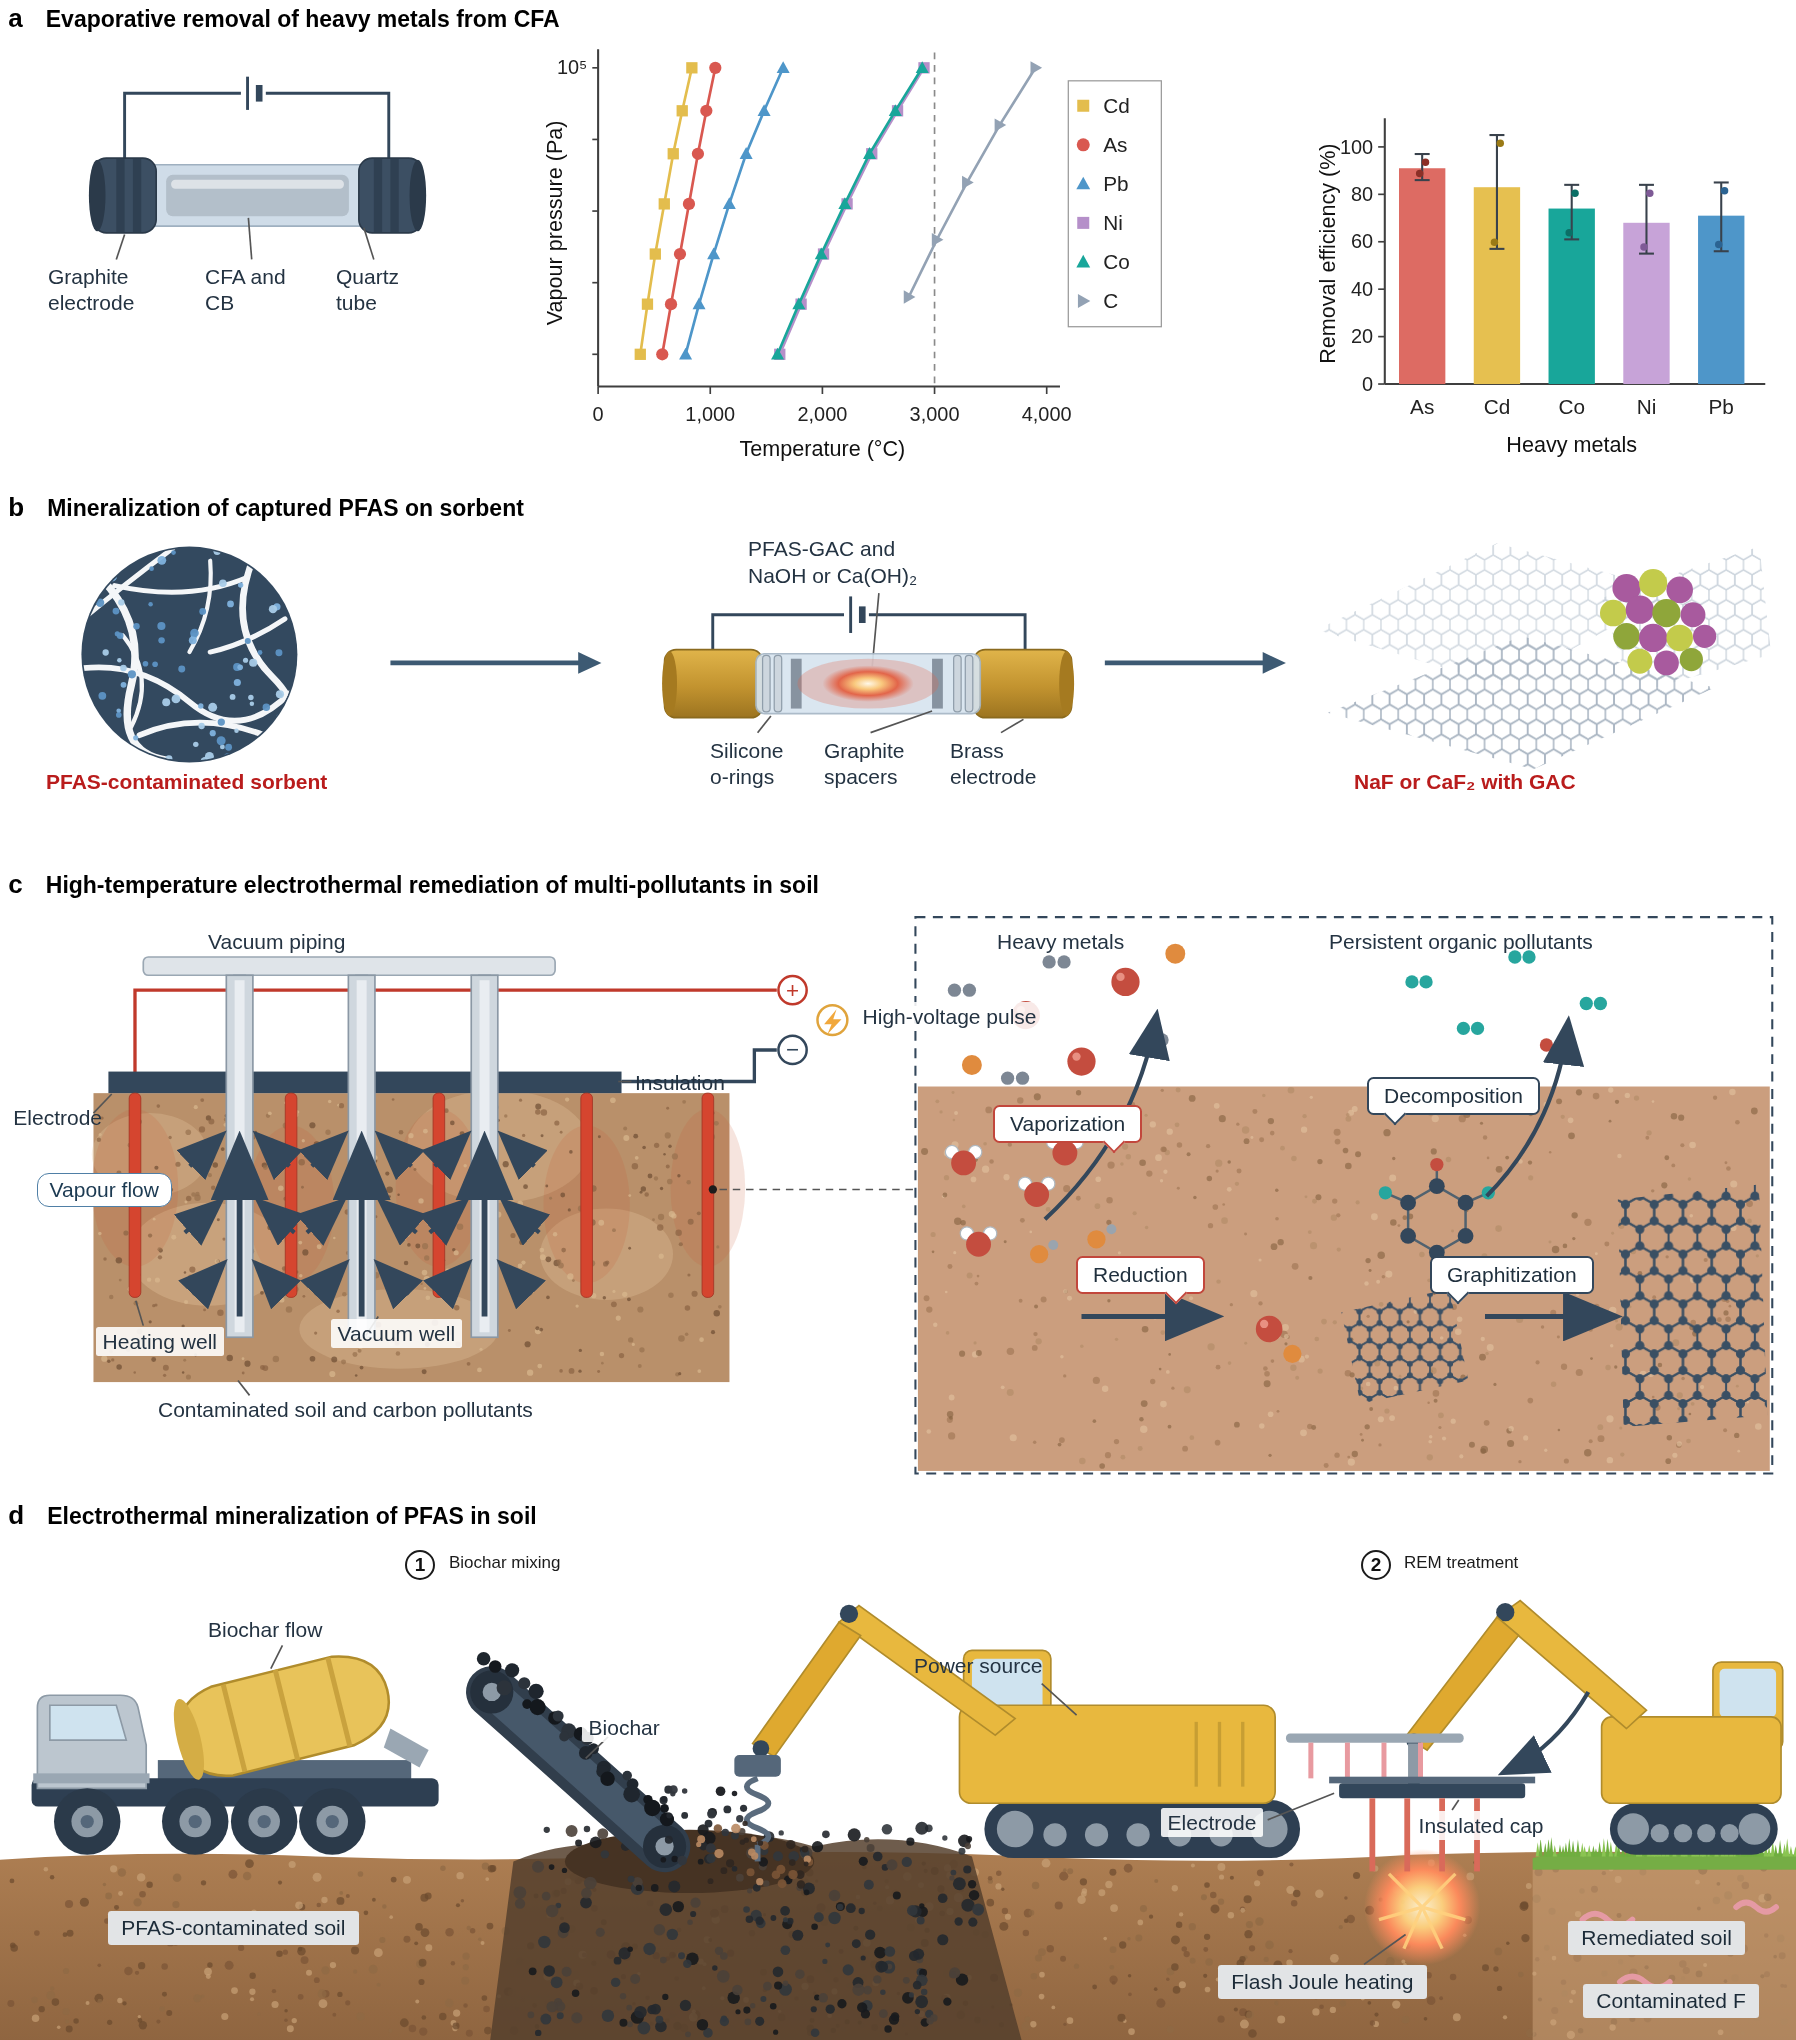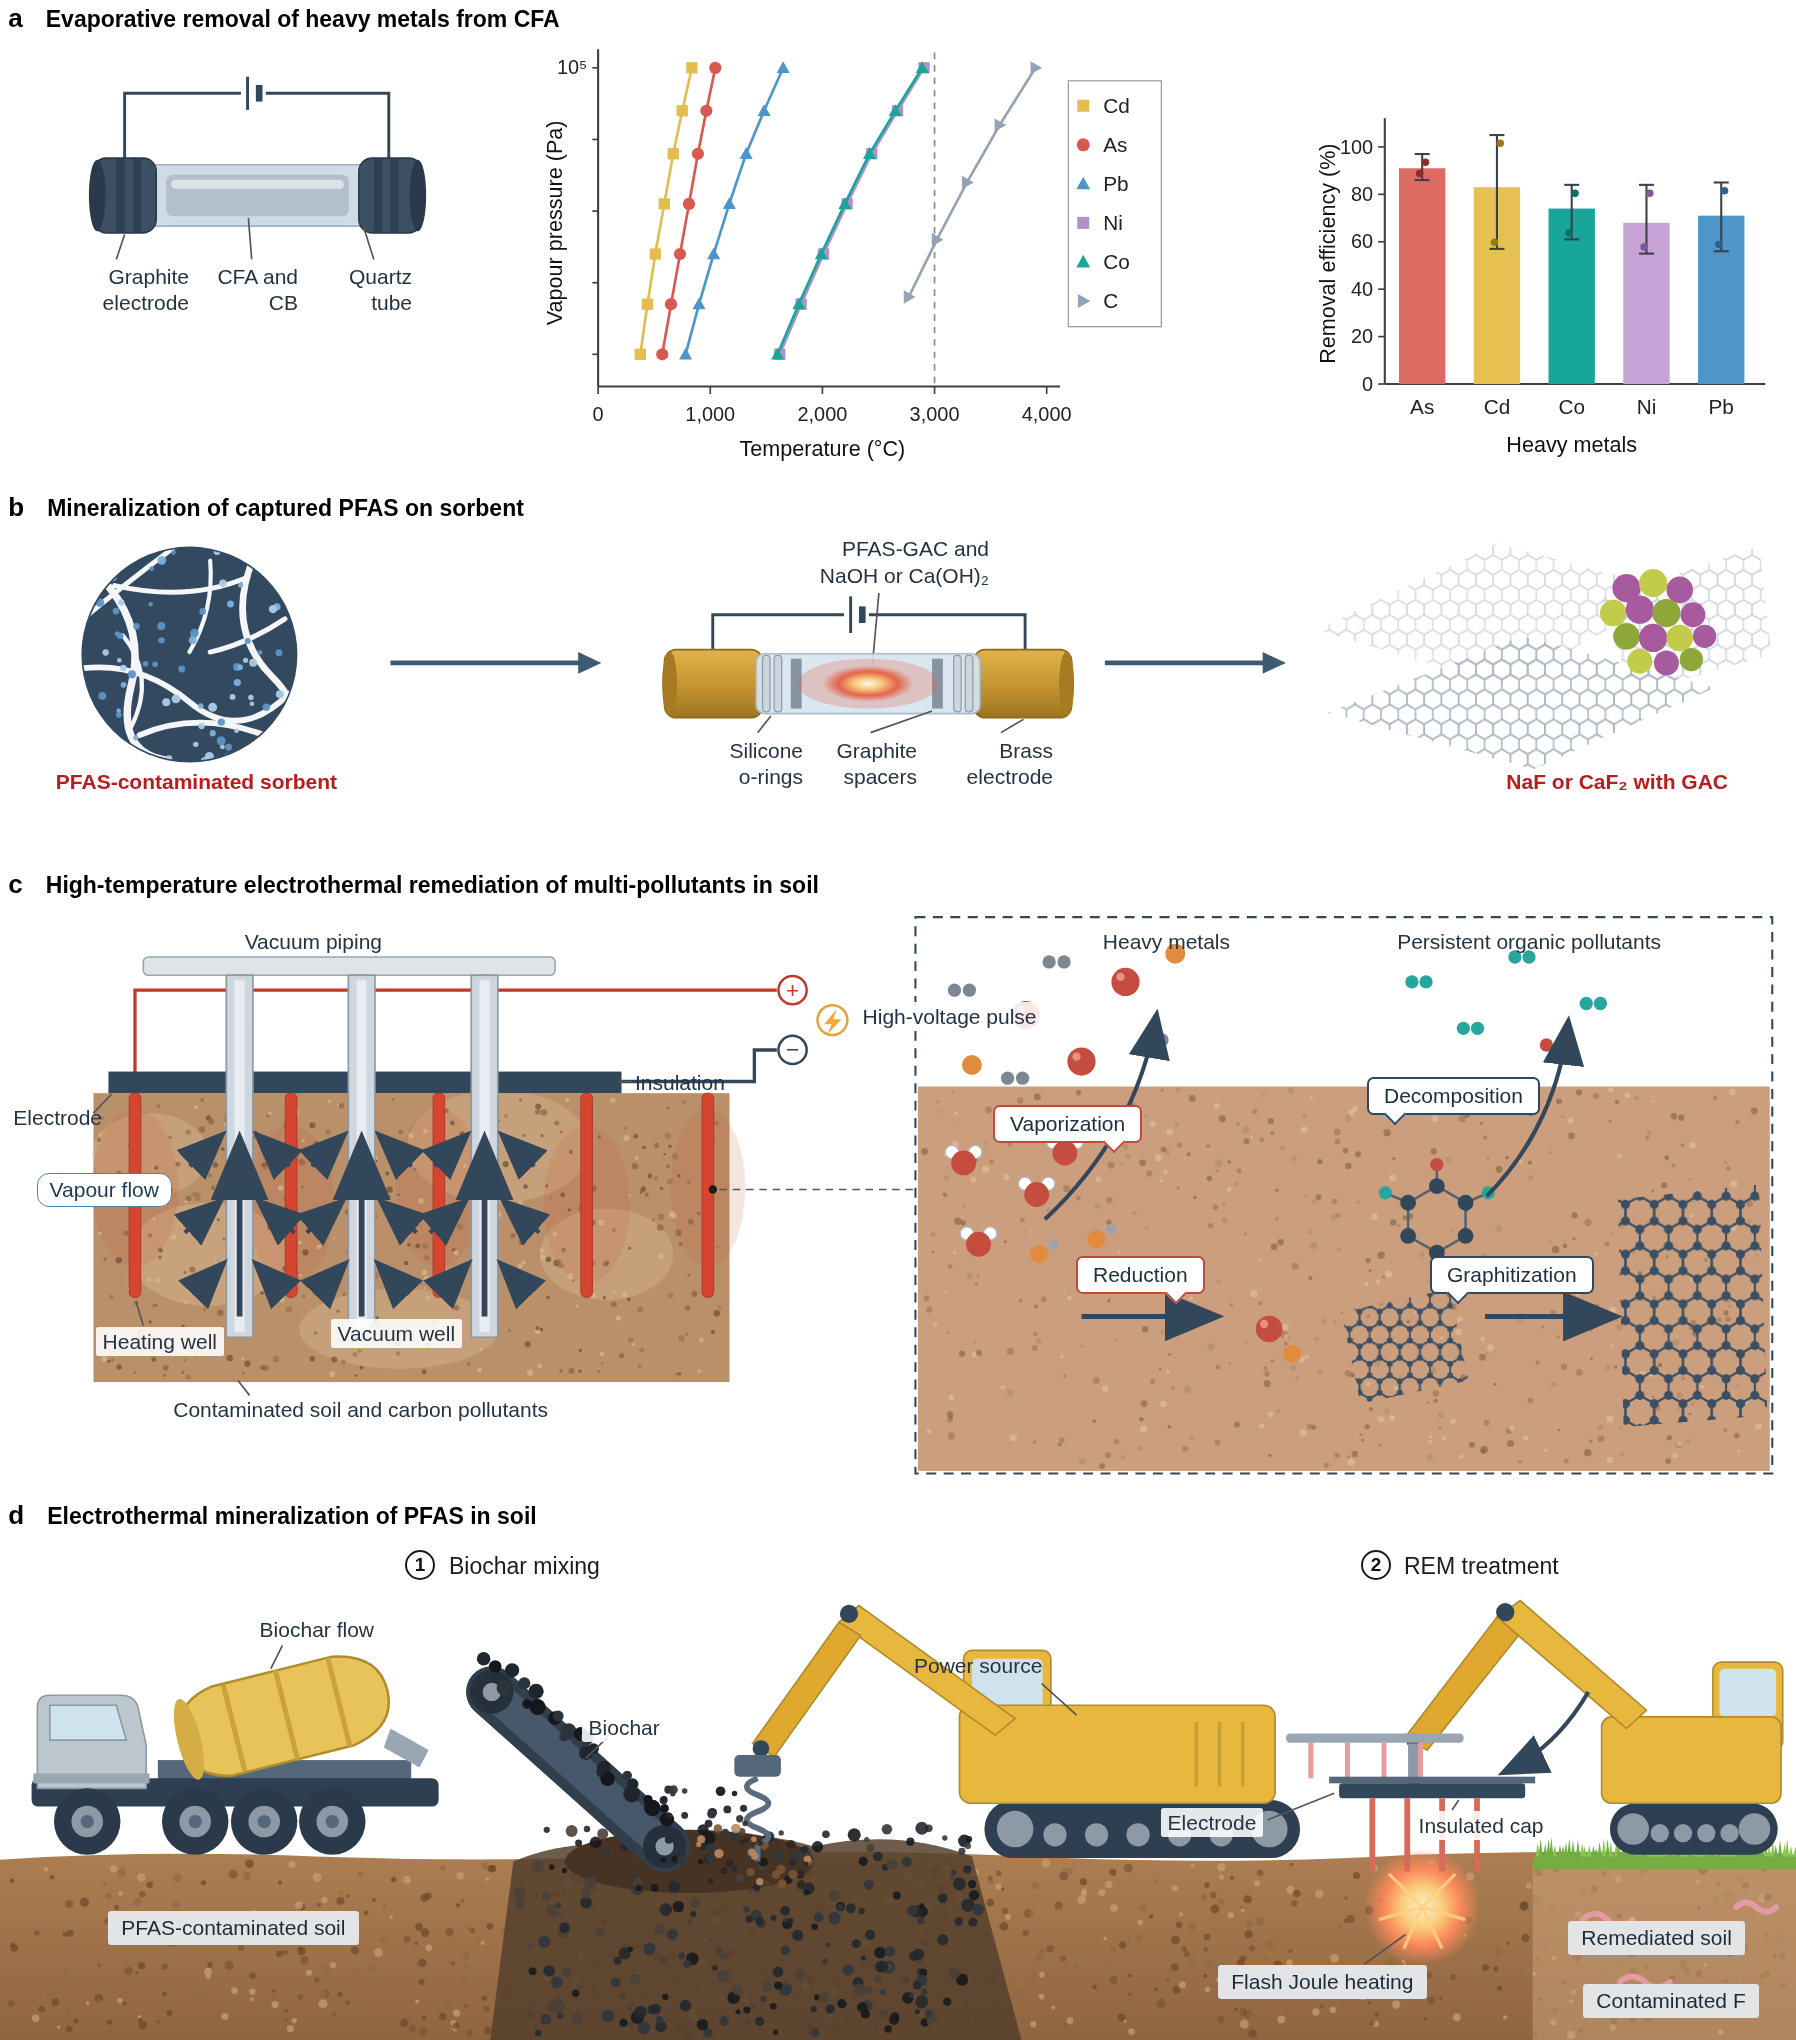--- a/index.html
+++ b/index.html
@@ -4,34 +4,34 @@
 <style>
   *{margin:0;padding:0;box-sizing:border-box}
   html,body{background:#fff}
   body{font-family:"Liberation Sans","DejaVu Sans",sans-serif;color:#222}
   .canvas{position:relative;width:1796px;height:2040px;background:#fff;overflow:hidden}
   svg.layer{position:absolute;left:0;display:block}
   svg text{font-family:"Liberation Sans","DejaVu Sans",sans-serif}
   .panel-head{position:absolute;display:flex;align-items:baseline;font-weight:bold;color:#000;z-index:6}
   .panel-letter{font-size:26px;margin-right:23px}
   .panel-title{font-size:23px}
-  .lbl{position:absolute;font-size:21px;line-height:1.22;color:#243342;text-align:right;z-index:5}
+  .lbl{position:absolute;font-size:21px;line-height:1.22;color:#243342;text-align:left;z-index:5}
   .lbl.bold{font-weight:bold;color:#b91c1c}
   .lbl.left{text-align:center}
   .nowrap{white-space:nowrap}
   .halo{background:rgba(255,255,255,.88);padding:1.7px 6.6px;border-radius:2.5px}
   .chip{position:absolute;font-size:21px;color:#1c2b38;background:#e2e4e6;padding:5px 13.3px;border-radius:3.3px;white-space:nowrap;z-index:5}
   .outline-chip{position:absolute;font-size:21px;color:#1c3a52;background:#fff;border:1.7px solid #4f7fa6;padding:4.2px 11.6px;border-radius:12px;white-space:nowrap;z-index:5}
   .bubble{position:absolute;background:#fff;border:2.5px solid #33475b;border-radius:6.6px;padding:5px 15px;font-size:21px;color:#20303e;white-space:nowrap;z-index:5}
   .bubble:after{content:"";position:absolute;bottom:-9.1px;width:14px;height:14px;background:#fff;border-right:2.5px solid;border-bottom:2.5px solid;border-color:inherit;transform:rotate(45deg)}
   .bubble.red{border-color:#c2473c}
   .tail-r:after{right:18.3px}
   .tail-l:after{left:18.3px}
   .stepnum{position:absolute;width:30px;height:30px;border:2.5px solid #1b1b1b;border-radius:50%;text-align:center;line-height:26px;font-weight:bold;font-size:19px;color:#111;background:#fff;z-index:5}
-  .steplabel{position:absolute;font-size:23px;color:#1b1b1b;z-index:5;white-space:nowrap}
+  .steplabel{position:absolute;font-size:17px;color:#1b1b1b;z-index:5;white-space:nowrap}
 </style>
 </head>
 <body>
 
 <div class="canvas">
 
   <svg class="layer" style="top:0" width="1796" height="474" viewBox="0 0 2162 570">
     <g>
       <path d="M150 190 V112 H290" stroke="#33475b" stroke-width="3.5" fill="none"></path>
       <path d="M320 112 H468 V190" stroke="#33475b" stroke-width="3.5" fill="none"></path>

